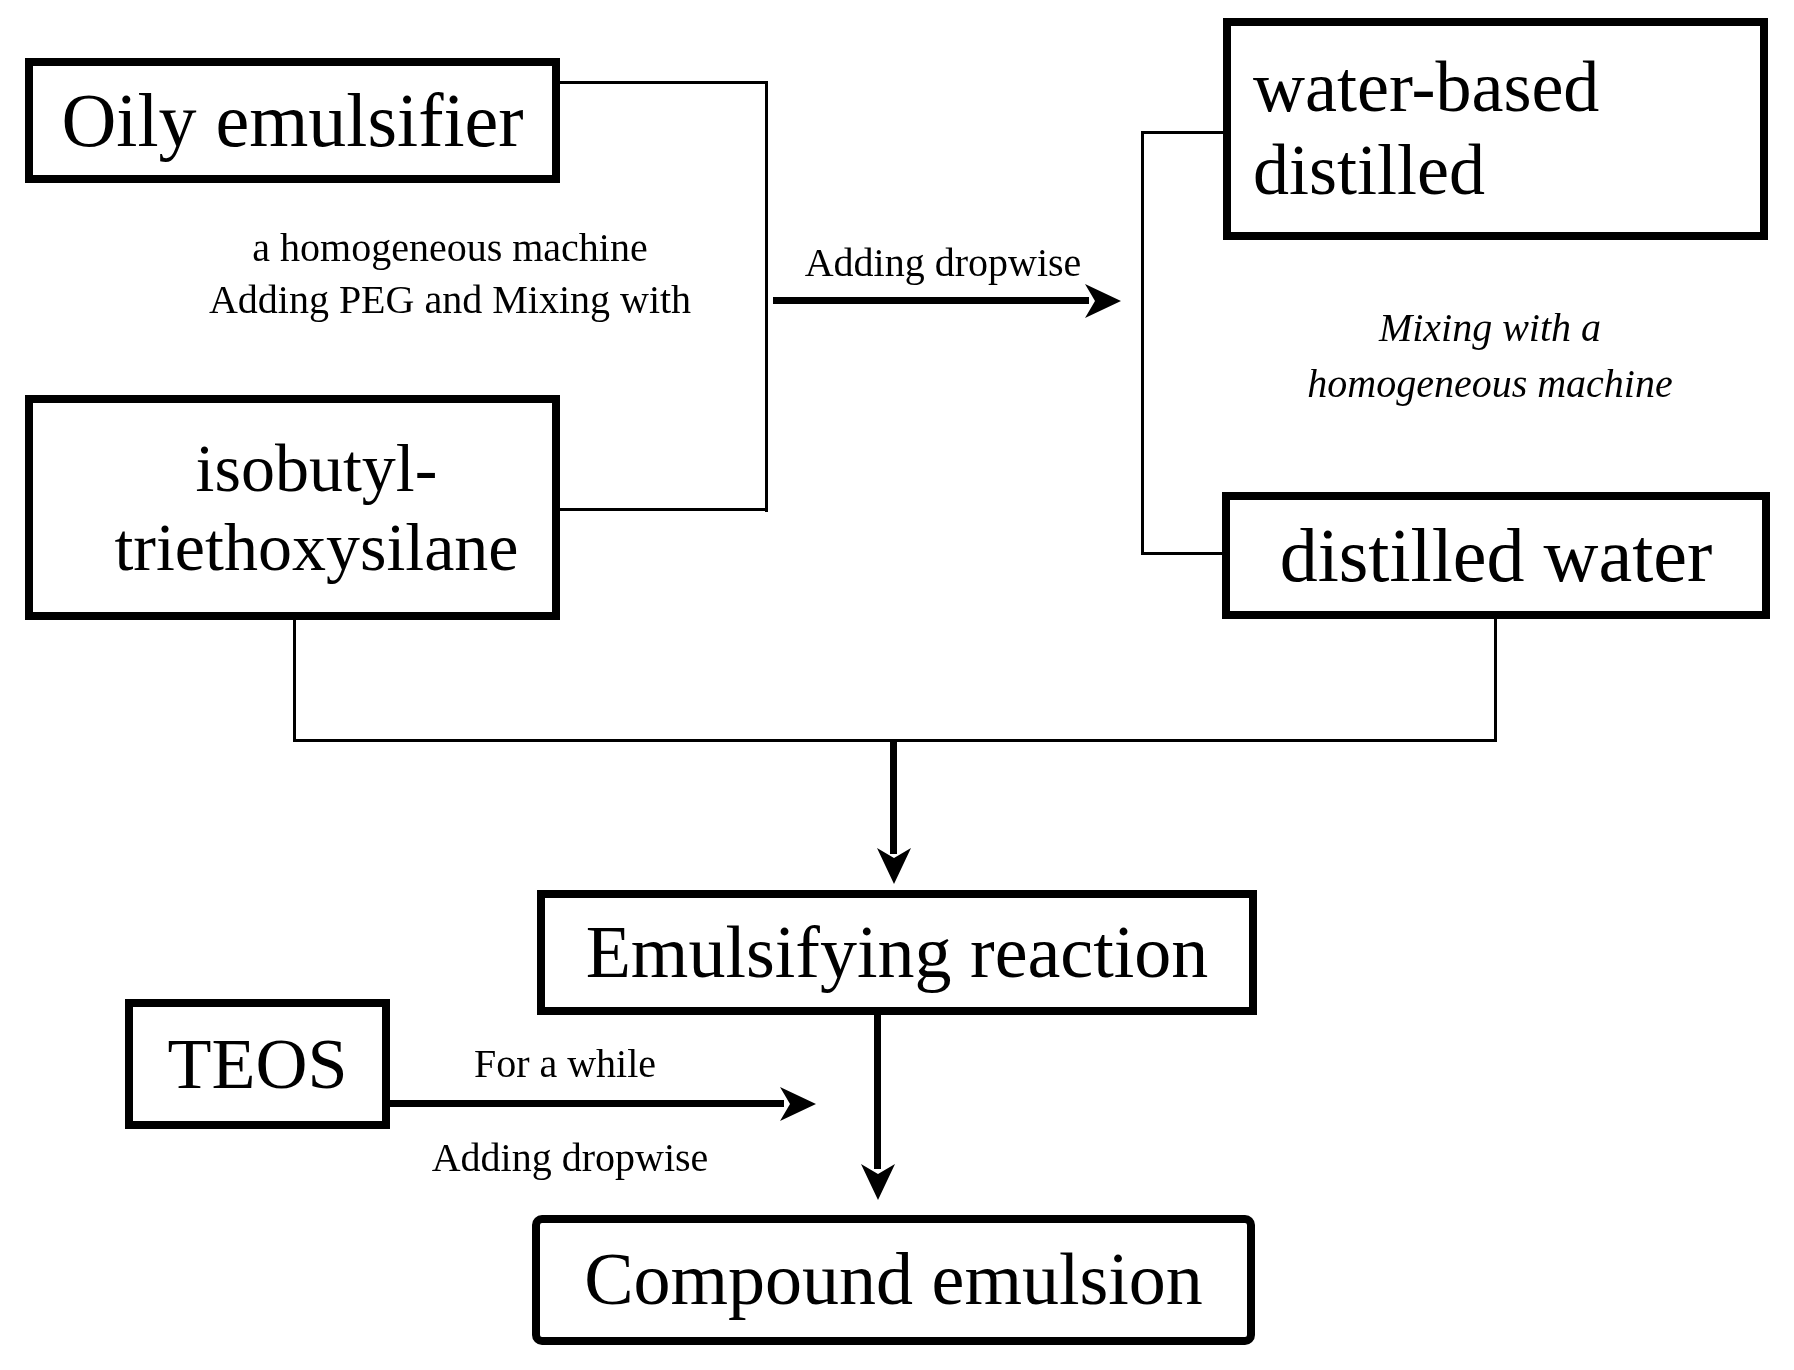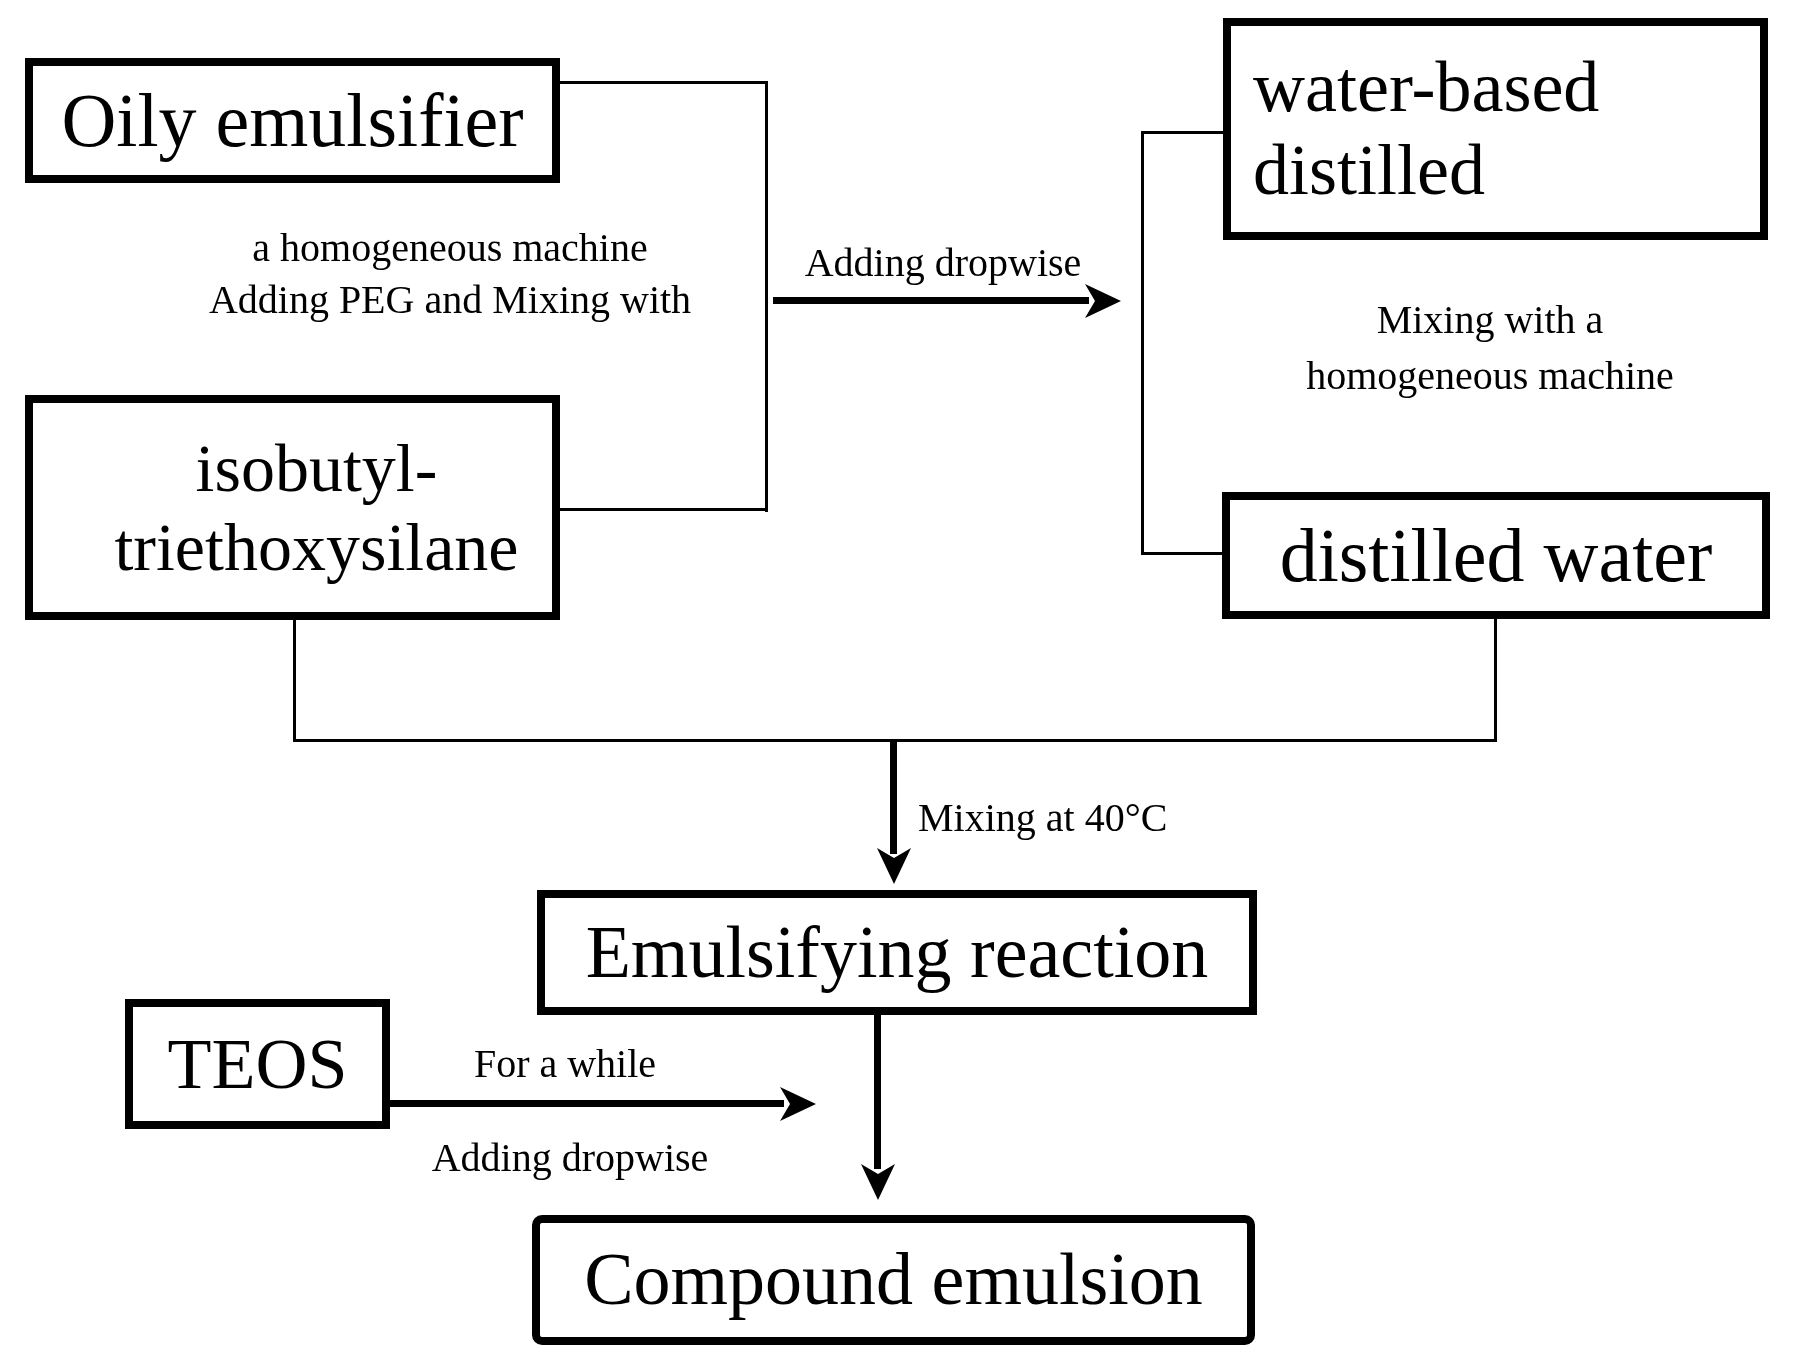--- a/index.html
+++ b/index.html
@@ -123,24 +123,23 @@
     <polygon points="1,0 18,10 35,0 18,36" fill="#000000"></polygon>
   </svg>
 
   <div class="elabel" style="left:150px; top:222px; width:600px;">
     <div>a homogeneous machine</div>
     <div>Adding PEG and Mixing with</div>
   </div>
 
   <div class="elabel" style="left:763px; top:237px; width:360px;">Adding dropwise</div>
 
-  <div class="elabel" style="left:1230px; top:292px; width:520px; line-height:56px;">
+  <div class="elabel" style="left:1230px; top:300px; width:520px; line-height:56px;font-style:italic;">
     <div>Mixing with a</div>
     <div>homogeneous machine</div>
   </div>
 
-  <div class="elabel" style="left:918px; top:792px;">Mixing at 40°C</div>
 
   <div class="elabel" style="left:445px; top:1038px; width:240px;">For a while</div>
 
   <div class="elabel" style="left:400px; top:1132px; width:340px;">Adding dropwise</div>
 
 </div>
 
 </body></html>

